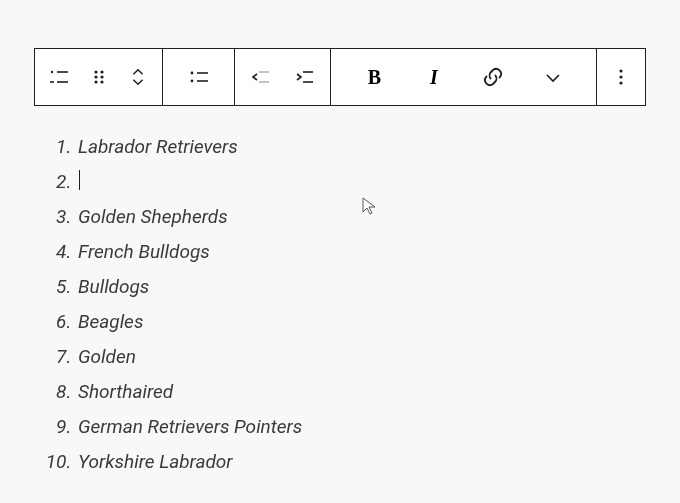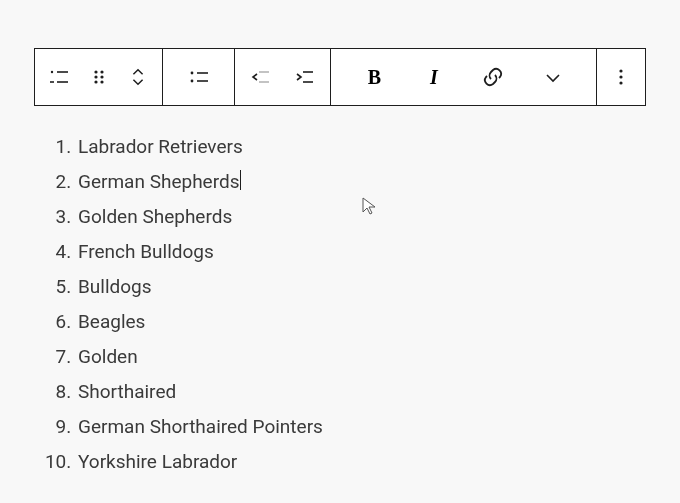--- a/index.html
+++ b/index.html
@@ -54,20 +54,21 @@
   ol.breed-list {
     margin: 0;
     padding: 0 0 0 40px;
     list-style: decimal;
     font-size: 19px;
     color: #3a3a3a;
     line-height: 1.84;
   }
   ol.breed-list li {
     padding-left: 2px;
+    font-style: italic;
   }
   ol.breed-list li::marker {
     color: #3a3a3a;
   }
   .caret {
     display: inline-block;
     width: 1px;
     height: 20px;
     background: #1e1e1e;
     vertical-align: -2px;
@@ -169,28 +170,28 @@
             <circle cx="12" cy="18" r="1.6"></circle>
         </svg>
       </button>
     </div>
 
   </div>
 
   <div class="content">
     <ol class="breed-list">
         <li><span>Labrador Retrievers</span></li>
-        <li><span>German Shepherds</span><span class="caret"></span></li>
+        <li><span class="caret"></span></li>
         <li><span>Golden Shepherds</span></li>
         <li><span>French Bulldogs</span></li>
         <li><span>Bulldogs</span></li>
         <li><span>Beagles</span></li>
         <li><span>Golden</span></li>
         <li><span>Shorthaired</span></li>
-        <li><span>German Shorthaired Pointers</span></li>
+        <li><span>German Retrievers Pointers</span></li>
         <li><span>Yorkshire Labrador</span></li>
       </ol>
   </div>
 </div>
 
 <svg class="cursor" width="18" height="20" viewBox="0 0 18 20">
   <path d="M2 2 L2 16 L6 12 L9 18 L11 17 L8 11 L14 11 Z" fill="#fff" stroke="#555" stroke-width="1"></path>
 </svg>
 
 </body></html>

